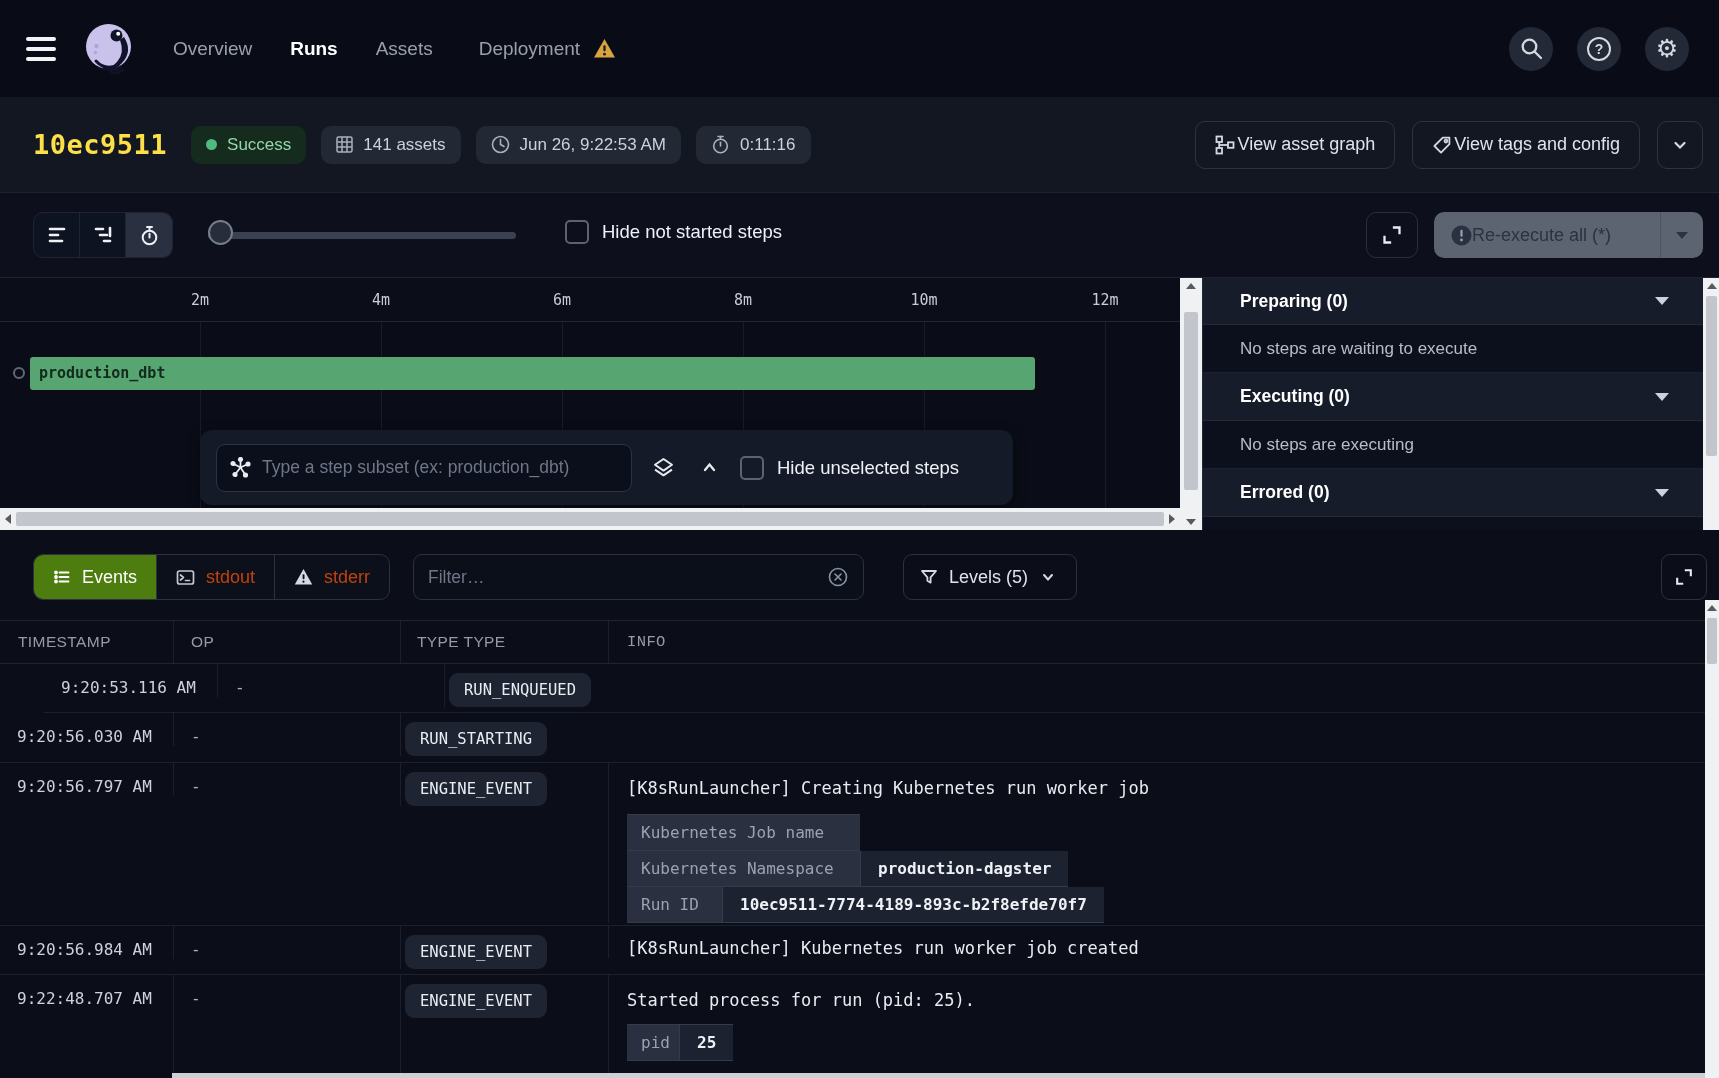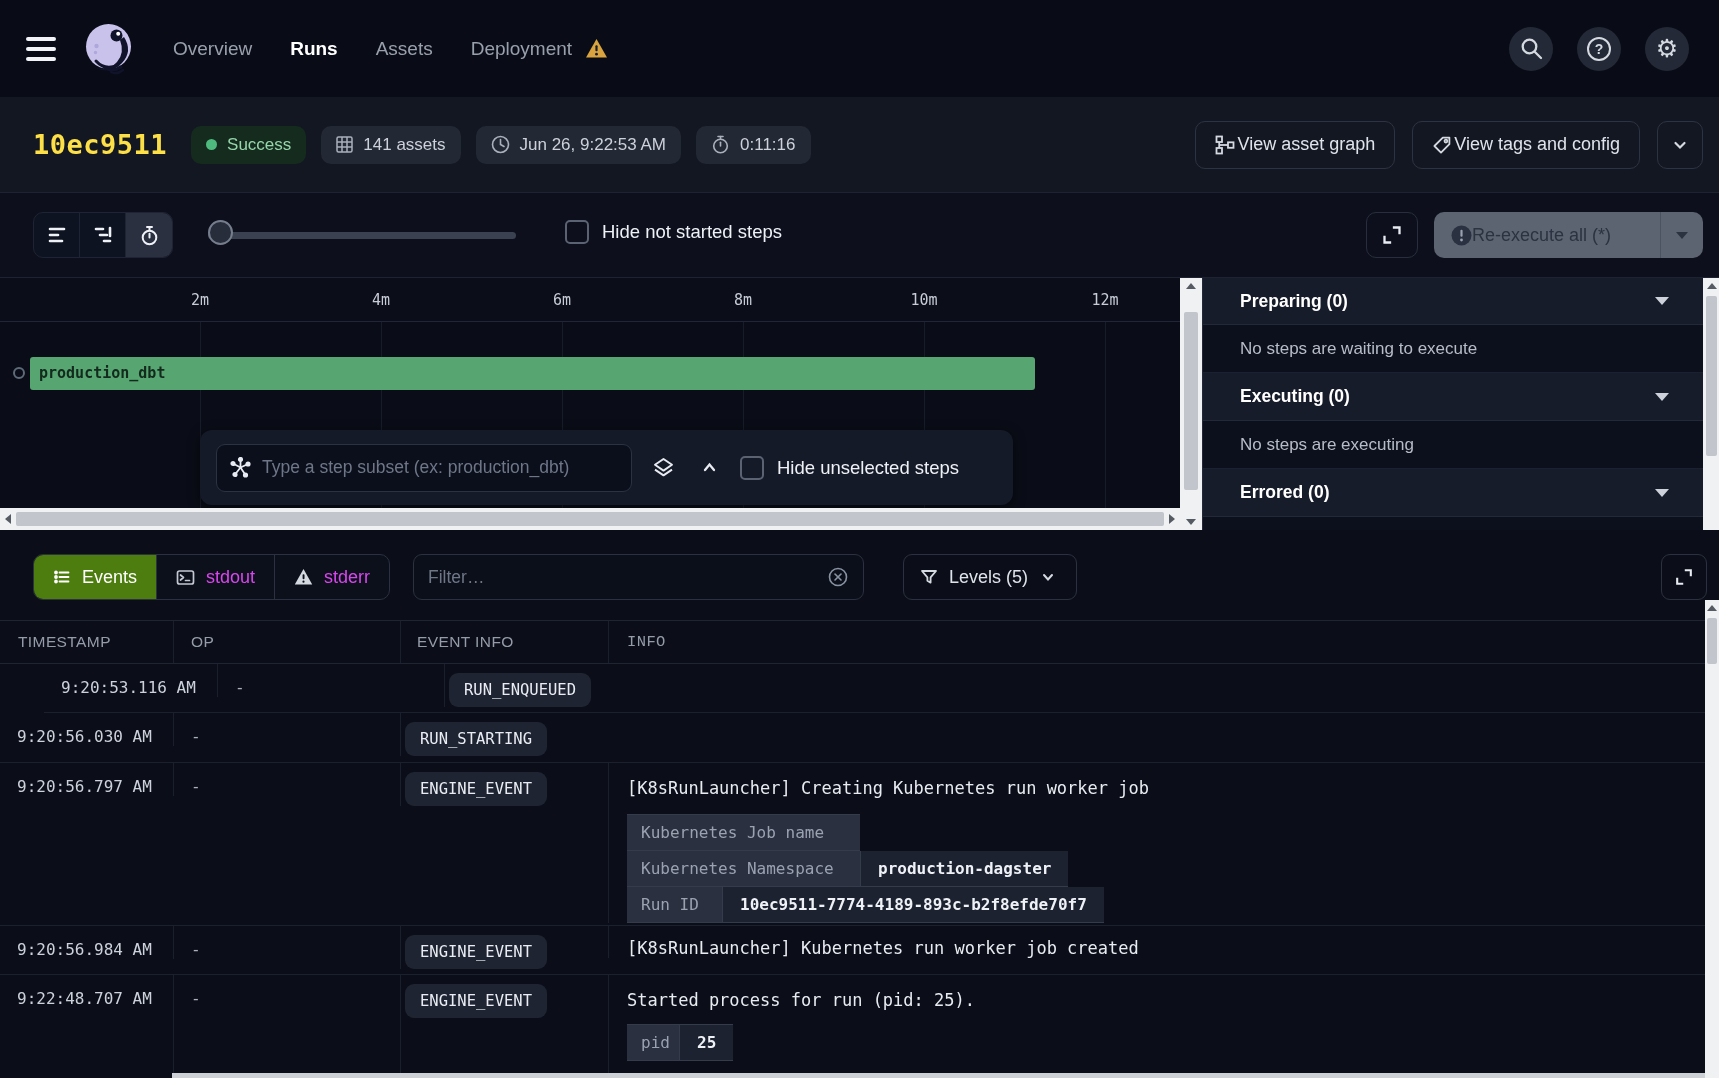--- a/index.html
+++ b/index.html
@@ -9,21 +9,21 @@
   [data-interactable="true"] { cursor:pointer; }
   svg { display:block; }
 
   
   .nav { position:absolute; top:0; left:0; width:1719px; height:97px; background:#090c17; display:flex; align-items:center; }
   .burger { margin-left:26px; width:34px; display:flex; flex-direction:column; gap:6px; }
   .burger span { display:block; width:30px; height:4px; background:#f2f4f7; border-radius:2px; }
   .logo { margin-left:20px; width:57px; height:57px; }
   .navlinks { display:flex; align-items:center; gap:38px; margin-left:36px; font-size:19px; color:#99a0ad; }
   .navlink.active { color:#ffffff; font-weight:700; }
-  .nav-deploy { display:flex; align-items:center; gap:13px; }
+  .nav-deploy { display:flex; align-items:center; gap:13px;margin-left:8px; }
   .nav-right { margin-left:auto; margin-right:30px; display:flex; gap:24px; }
   .circ-btn { width:44px; height:44px; border-radius:50%; background:#232937; display:flex; align-items:center; justify-content:center; color:#d5d9e0; }
   .help-ring { width:24px; height:24px; border:2.5px solid #d5d9e0; border-radius:50%; display:flex; align-items:center; justify-content:center; font-size:14px; font-weight:700; color:#d5d9e0; }
   .gear-glyph { font-size:25px; line-height:1; color:#d5d9e0; }
 
   
   .runheader { position:absolute; top:97px; left:0; width:1719px; height:96px; background:#131722; border-bottom:1px solid #1d2330; display:flex; align-items:center; padding:0 16px 0 33px; }
   .run-title { font-family:"DejaVu Sans Mono", monospace; font-weight:700; font-size:27px; color:#fde047; letter-spacing:.5px; }
   .pills { display:flex; align-items:center; gap:15px; margin-left:24px; }
   .pill { display:inline-flex; align-items:center; gap:10px; background:#232835; border-radius:10px; padding:0 15px; height:38px; font-size:17px; color:#ccd1da; white-space:nowrap; }
@@ -77,21 +77,21 @@
   
   .steppanel { position:absolute; left:1202px; top:278px; width:517px; height:252px; background:#0c101c; border-left:1px solid #232939; overflow:hidden; }
   .sp-head { position:relative; height:47px; background:#171c2a; border-bottom:1px solid #232939; display:flex; align-items:center; padding-left:37px; font-size:17.5px; font-weight:700; color:#ffffff; width:500px; }
   .sp-head.h48 { height:48px; }
   .sp-caret { position:absolute; right:34px; width:0; height:0; border-left:7px solid transparent; border-right:7px solid transparent; border-top:8px solid #cdd2da; }
   .sp-body { height:48px; display:flex; align-items:center; padding-left:37px; font-size:17px; color:#b7bdc8; border-bottom:1px solid #1b2130; width:500px; }
 
   
   .events { position:absolute; top:530px; left:0; width:1719px; height:548px; background:#0b0e19; }
   .tabs { position:absolute; left:33px; top:24px; height:46px; display:flex; border:1px solid #2b3140; border-radius:10px; overflow:hidden; background:#0c101b; }
-  .tab { display:flex; align-items:center; gap:11px; padding:0 19px; font-size:18px; color:#d946ef; border-right:1px solid #2b3140; }
+  .tab { display:flex; align-items:center; gap:11px; padding:0 19px; font-size:18px; color:#c2410c; border-right:1px solid #2b3140; }
   .tab:last-child { border-right:none; }
   .tab.active { background:#4d7c0f; color:#ffffff; }
   .filter { position:absolute; left:413px; top:24px; width:451px; height:46px; border:1px solid #2b3140; border-radius:9px; background:#0b0f1a; display:flex; align-items:center; padding:0 14px; gap:10px; }
   .filter input { flex:1; min-width:0; background:transparent; border:none; outline:none; font-family:"Liberation Sans", sans-serif; font-size:17.5px; color:#cfd4dd; }
   .filter input::placeholder { color:#6e7687; }
   .levels { position:absolute; left:903px; top:24px; width:174px; height:46px; border:1px solid #2b3140; border-radius:9px; display:flex; align-items:center; gap:11px; padding:0 16px; font-size:18px; color:#dfe3ea; }
   .ev-expand { position:absolute; left:1661px; top:24px; width:46px; height:46px; border:1px solid #2b3140; border-radius:9px; display:flex; align-items:center; justify-content:center; }
   .ev-grid { display:grid; grid-template-columns:173px 227px 208px 1fr; }
   .ev-headrow { position:absolute; top:90px; left:0; width:1719px; height:44px; border-top:1px solid #1e2432; border-bottom:1px solid #1e2432; color:#959ca9; font-size:15.5px; letter-spacing:.4px; }
   .ev-headrow > div { display:flex; align-items:center; }
@@ -475,21 +475,21 @@
         <svg width="20" height="20" viewBox="0 0 22 22" fill="none" stroke="#e8ebf1" stroke-width="2.3" stroke-linecap="square">
           <polyline points="13 3.5 18.5 3.5 18.5 9"></polyline>
             <polyline points="9 18.5 3.5 18.5 3.5 13"></polyline>
         </svg>
       </span>
     </div>
 
     <div class="ev-headrow ev-grid" data-interactable="false">
       <div style="padding-left:18px;" data-interactable="false">TIMESTAMP</div>
       <div class="cdiv" style="padding-left:17px;" data-interactable="false">OP</div>
-      <div class="cdiv" style="padding-left:16px;" data-interactable="false">EVENT INFO</div>
+      <div class="cdiv" style="padding-left:16px;" data-interactable="false">TYPE TYPE</div>
       <div class="cdiv" style="padding-left:18px;font-family:Liberation Mono, monospace;" data-interactable="false">INFO</div>
     </div>
 
     <div class="ev-rows" data-interactable="false">
       <div class="ev-row ev-grid" style="height:49px;margin-left:44px;" data-interactable="false">
         <div class="ts" data-interactable="false">9:20:53.116 AM</div>
         <div class="opc cdiv" data-interactable="false">-</div>
         <div class="typec cdiv"><span class="type-pill" data-interactable="false">RUN_ENQUEUED</span></div>
         <div class="infoc cdiv"></div>
       </div>

